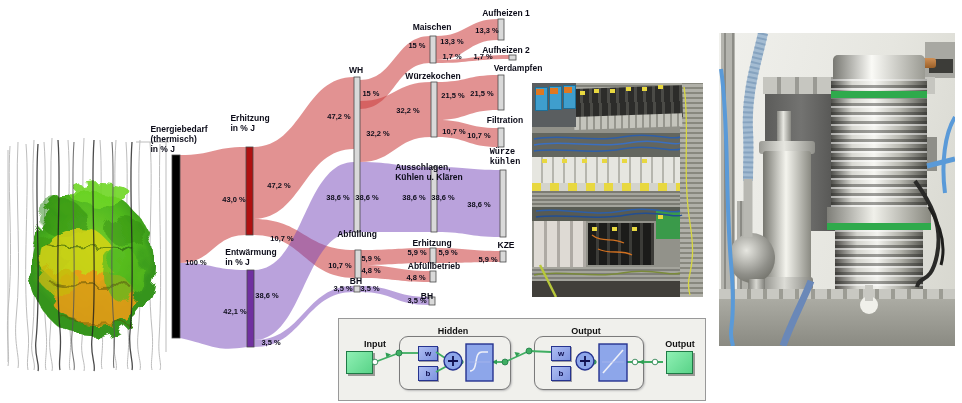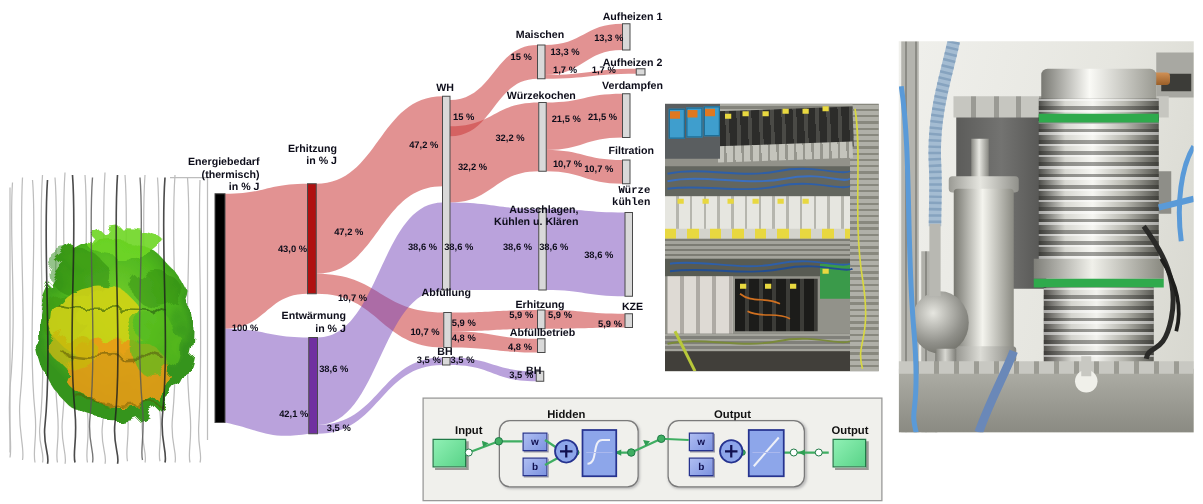--- a/index.html
+++ b/index.html
@@ -1,18 +1,18 @@
 <!DOCTYPE html>
 <html><head>
 <meta charset="utf-8">
 <style>
   html,body{margin:0;padding:0;background:#fff;}
   #root{position:relative;width:962px;height:403px;background:#fff;overflow:hidden;font-family:"Liberation Sans",sans-serif;}
   .abs{position:absolute;}
-  .slabel{position:absolute;transform:translate(-50%,-50%);white-space:pre-line;text-align:right;color:#0d0d1a;font-weight:bold;line-height:1.15;}
+  .slabel{position:absolute;transform:translate(-50%,-50%);white-space:pre-line;text-align:left;color:#0d0d1a;font-weight:bold;line-height:1.15;}
   .slabel.node{font-size:8.5px;}
   .slabel.pct{font-size:7.5px;}
   #nn{position:absolute;left:338px;top:318px;width:366px;height:81px;background:#f0f0ec;border:1px solid #999;}
   .nngroup{position:absolute;border:1.5px solid #7a7a7a;border-radius:9px;background:#f0f0ec;box-shadow:1px 1px 2px #bbb;}
   .nnlabel{position:absolute;transform:translate(-50%,-50%);font-size:9px;font-weight:bold;color:#111;}
   .greenbox{position:absolute;width:25px;height:21px;background:linear-gradient(135deg,#8ff0b4,#59d388);border:1px solid #1f7a46;box-shadow:2px 2px 0 #9a9a96;}
   .bluebox{position:absolute;background:linear-gradient(135deg,#aebdf2,#7d93e0);border:1px solid #26338f;box-shadow:1px 1px 0 #9a9aa6;}
   .bluebox span{position:absolute;left:50%;top:50%;transform:translate(-50%,-52%);font-size:8px;font-weight:bold;color:#101050;}
   #cab{position:absolute;left:532px;top:83px;width:171px;height:214px;background:#92928a;overflow:hidden;}
   #equip{position:absolute;left:719px;top:33px;width:236px;height:313px;background:linear-gradient(105deg,#f0f0ec,#e6e6e0 55%,#d6d6ce);overflow:hidden;}
@@ -136,27 +136,27 @@
       <div class="slabel node" style="left: 429px; top: 153px; margin-top: 20px;">Ausschlagen,
 Kühlen u. Klären</div>
       <div class="slabel node" style="left: 357px; top: 235px;">Abfüllung</div>
       <div class="slabel node" style="left: 356px; top: 282px;">BH</div>
       <div class="slabel node" style="left: 432px; top: 244px;">Erhitzung</div>
       <div class="slabel node" style="left: 434px; top: 267px;">Abfüllbetrieb</div>
       <div class="slabel node" style="left: 427px; top: 297px;">BH</div>
       <div class="slabel node" style="left: 506px; top: 246px;">KZE</div>
       <div class="slabel node" style="left: 506px; top: 14px;">Aufheizen 1</div>
       <div class="slabel node" style="left: 506px; top: 51px;">Aufheizen 2</div>
-      <div class="slabel node" style="left: 506px; top: 69px;">Verdampfen</div>
+      <div class="slabel node" style="left: 518px; top: 69px;">Verdampfen</div>
       <div class="slabel node" style="left: 505px; top: 121px;">Filtration</div>
       <div class="slabel node" style="left: 505px; top: 158px; font-family: Liberation Mono, monospace;">Würze
 kühlen</div>
       <div class="slabel pct" style="left: 196px; top: 263px;">100 %</div>
       <div class="slabel pct" style="left: 234px; top: 200px;">43,0 %</div>
-      <div class="slabel pct" style="left: 235px; top: 312px; margin-top: 20px;">42,1 %</div>
+      <div class="slabel pct" style="left: 235px; top: 312px;">42,1 %</div>
       <div class="slabel pct" style="left: 279px; top: 186px;">47,2 %</div>
       <div class="slabel pct" style="left: 282px; top: 239px;">10,7 %</div>
       <div class="slabel pct" style="left: 267px; top: 296px;">38,6 %</div>
       <div class="slabel pct" style="left: 271px; top: 343px;">3,5 %</div>
       <div class="slabel pct" style="left: 339px; top: 117px;">47,2 %</div>
       <div class="slabel pct" style="left: 371px; top: 94px;">15 %</div>
       <div class="slabel pct" style="left: 378px; top: 134px;">32,2 %</div>
       <div class="slabel pct" style="left: 338px; top: 198px;">38,6 %</div>
       <div class="slabel pct" style="left: 367px; top: 198px;">38,6 %</div>
       <div class="slabel pct" style="left: 414px; top: 198px;">38,6 %</div>

